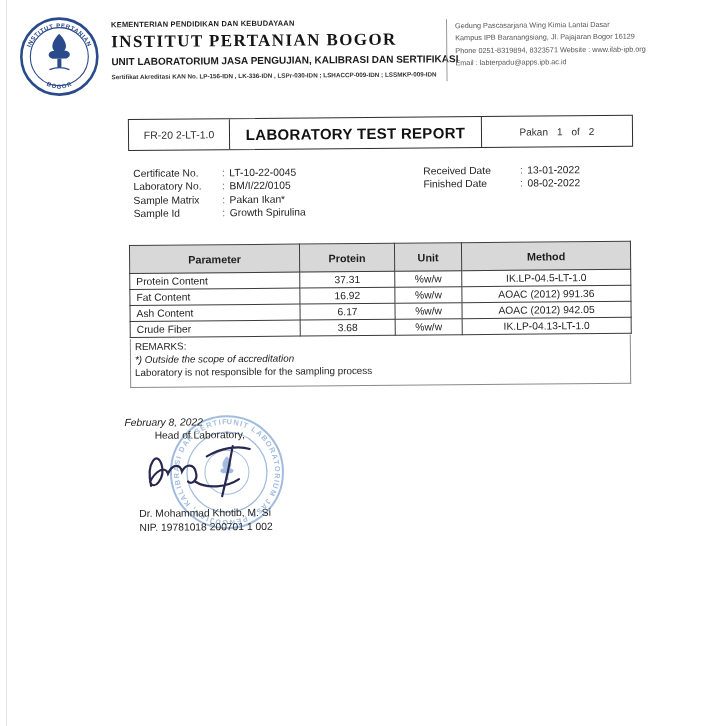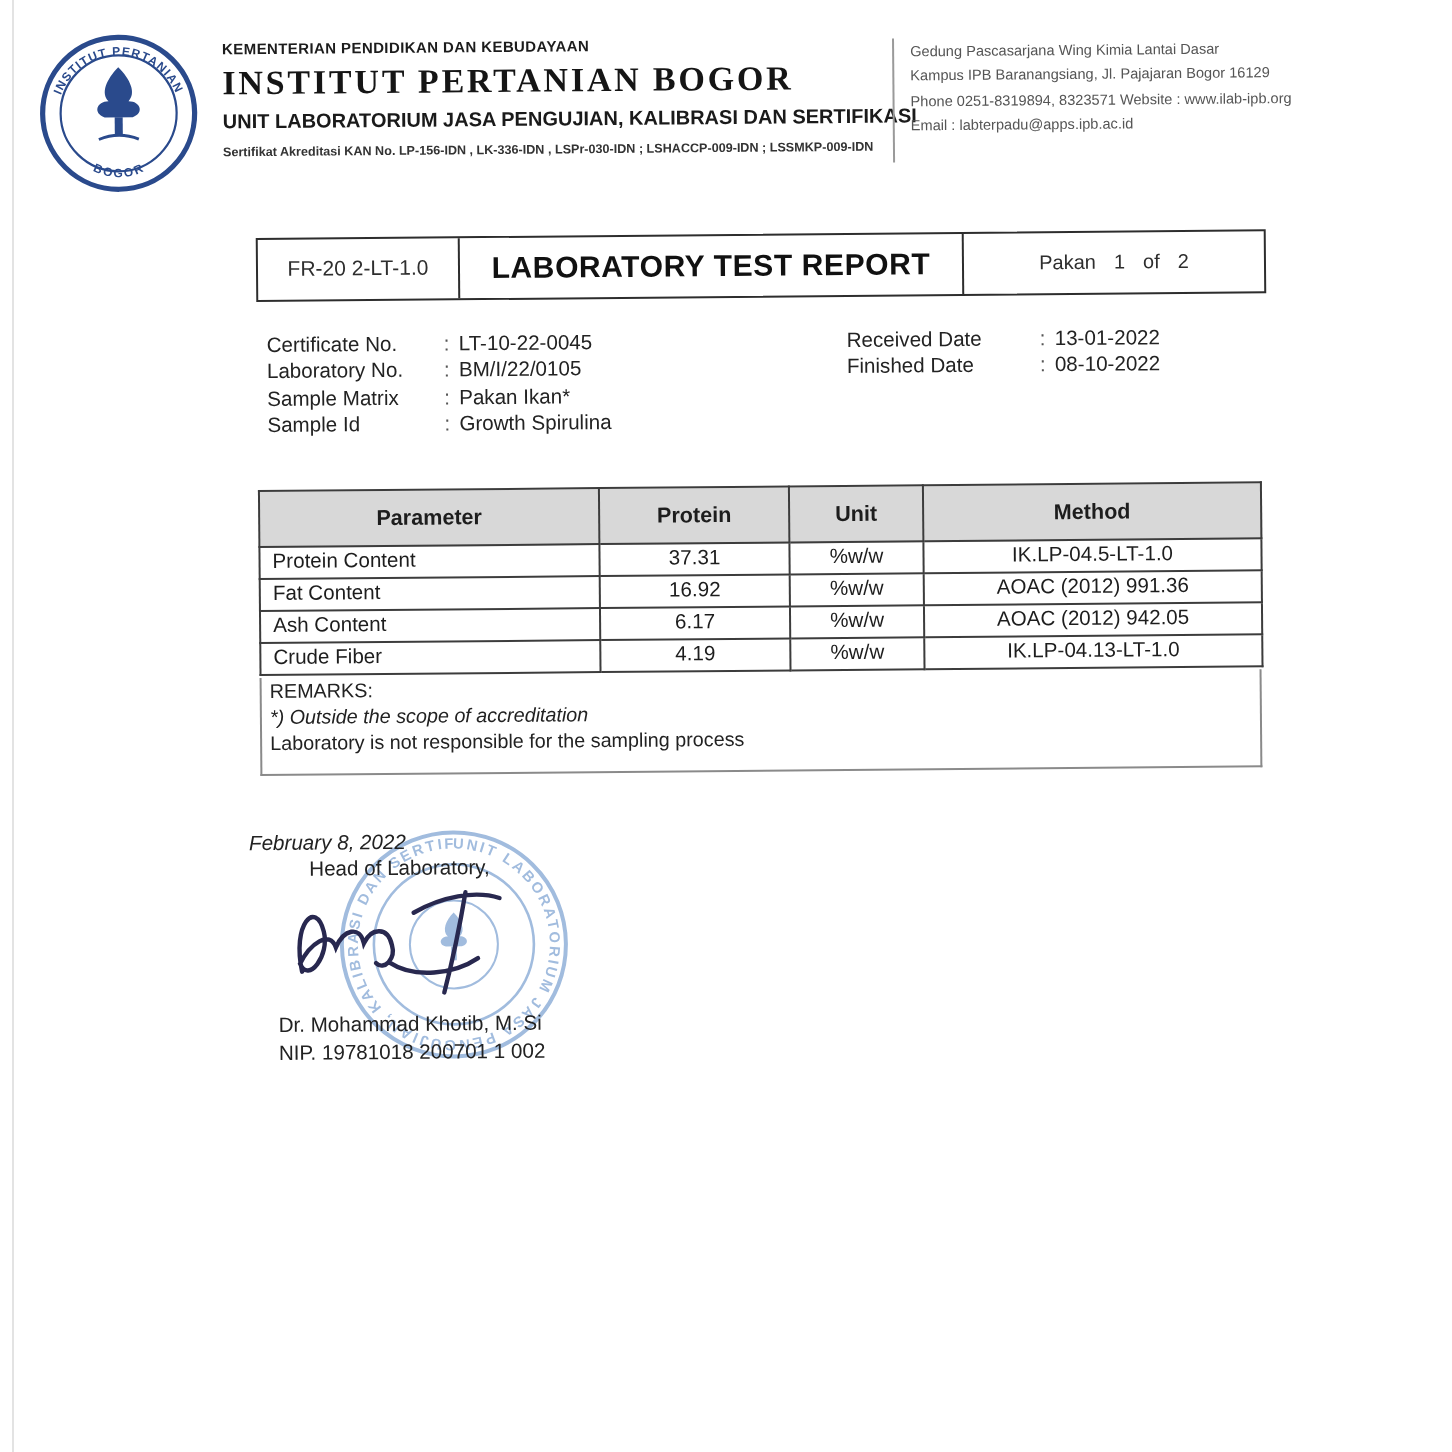--- a/index.html
+++ b/index.html
@@ -131,21 +131,21 @@
     </div>
     <div class="meta-right">
       <div class="mrow">
         <span class="mlabel">Received Date</span>
         <span class="colon">:</span>
         <span class="mval">13-01-2022</span>
       </div>
       <div class="mrow">
         <span class="mlabel">Finished Date</span>
         <span class="colon">:</span>
-        <span class="mval">08-10-2022</span>
+        <span class="mval">08-02-2022</span>
       </div>
     </div>
   </div>
 
   <table class="results">
     <colgroup>
         <col style="width:170px">
         <col style="width:95px">
         <col style="width:67px">
         <col style="width:169px">
@@ -172,21 +172,21 @@
         <td>AOAC (2012) 991.36</td>
       </tr>
       <tr>
         <td class="c-param">Ash Content</td>
         <td>6.17</td>
         <td>%w/w</td>
         <td>AOAC (2012) 942.05</td>
       </tr>
       <tr>
         <td class="c-param">Crude Fiber</td>
-        <td>4.19</td>
+        <td>3.68</td>
         <td>%w/w</td>
         <td>IK.LP-04.13-LT-1.0</td>
       </tr>
     </tbody>
   </table>
 
   <div class="remarks">
     <div>REMARKS:</div>
     <div class="rm-italic">*) Outside the scope of accreditation</div>
     <div>Laboratory is not responsible for the sampling process</div>

